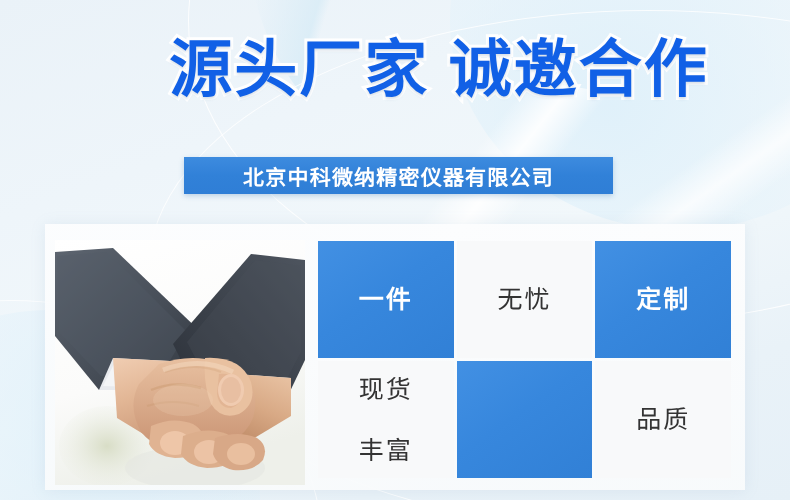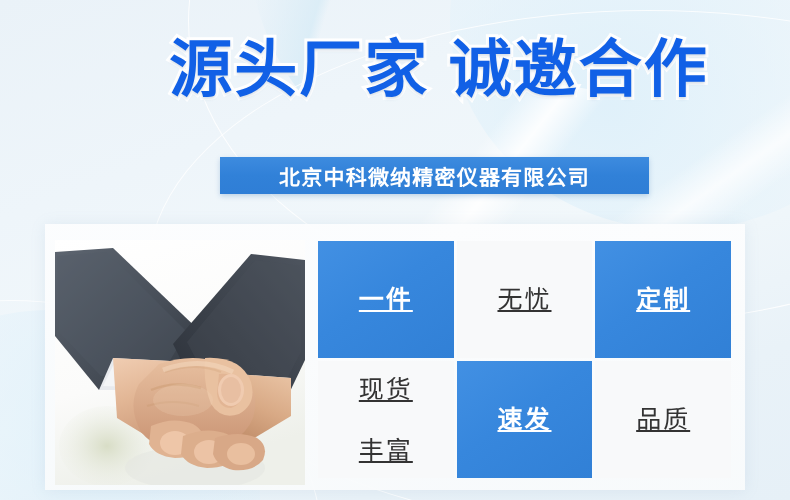--- a/index.html
+++ b/index.html
@@ -106,21 +106,20 @@
     position: absolute;
     left: 184px;
     top: 157px;
     width: 429px;
     height: 37px;
     background: linear-gradient(180deg, #3d8bdf 0%, #3181d8 50%, #2f7ed6 100%);
     box-shadow: 0 2px 5px rgba(60,120,180,0.28);
     display: flex;
     align-items: center;
     justify-content: center;
-    margin-left: 36px;
   }
   .company-bar .company-name {
     color: #ffffff;
     font-size: 21px;
     font-weight: bold;
     letter-spacing: 1.2px;
     white-space: nowrap;
     font-family: "Liberation Sans", "DejaVu Sans", sans-serif;
   }
 
@@ -162,21 +161,20 @@
   .cell {
     display: flex;
     flex-direction: column;
     align-items: center;
     justify-content: center;
     font-size: 25px;
     font-weight: bold;
     line-height: 1.30;
     letter-spacing: 2px;
     font-family: "Liberation Sans", "DejaVu Sans", sans-serif;
-    text-decoration: underline;
   }
   .cell.blue {
     background: linear-gradient(145deg, #4290e3 0%, #3787dd 45%, #3180d6 100%);
     color: #ffffff;
   }
   .cell.light {
     background: #f8f9fa;
     color: #333333;
     font-weight: normal;
     gap: 28px;
@@ -295,20 +293,19 @@
       <span class="line">无忧</span>
     </div>
     <div class="cell blue">
       <span class="line">定制</span>
     </div>
     <div class="cell light">
       <span class="line">现货</span>
       <span class="line">丰富</span>
     </div>
     <div class="cell blue">
-      <span class="line">速发</span>
     </div>
     <div class="cell light">
       <span class="line">品质</span>
     </div>
   </div>
 
 </div>
 
 </body></html>

